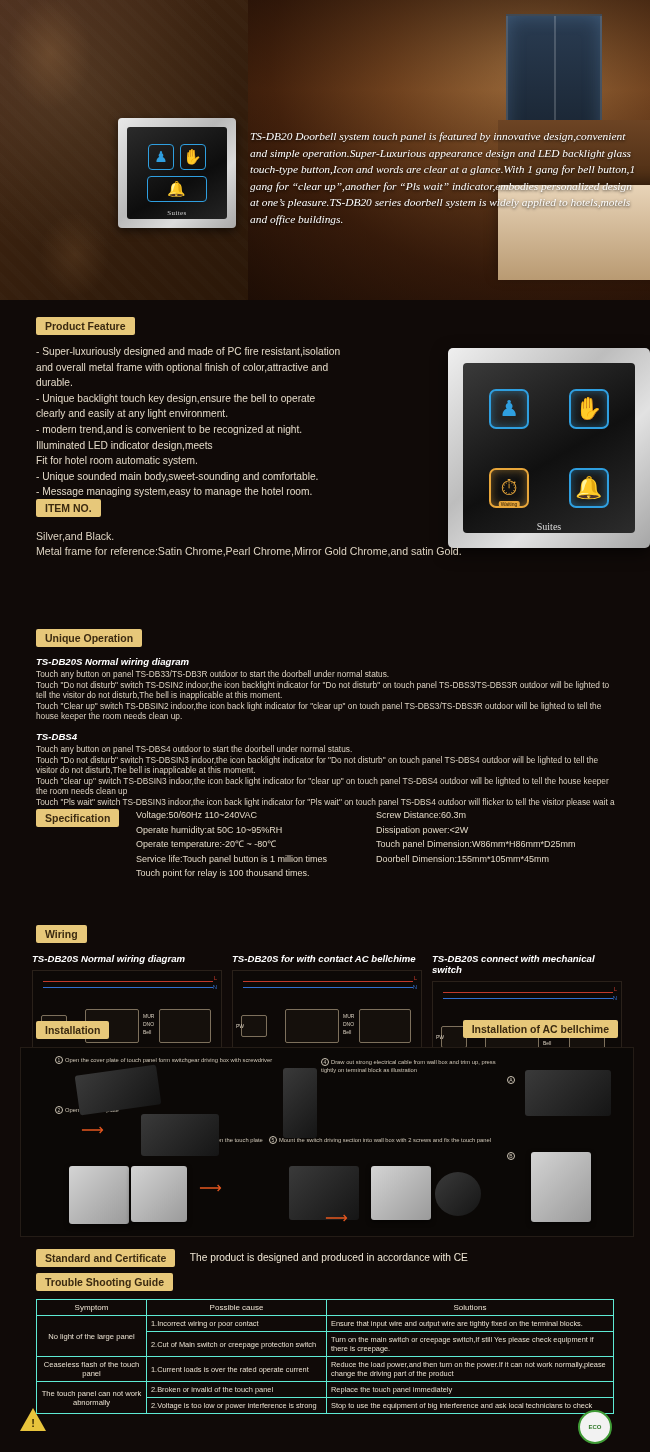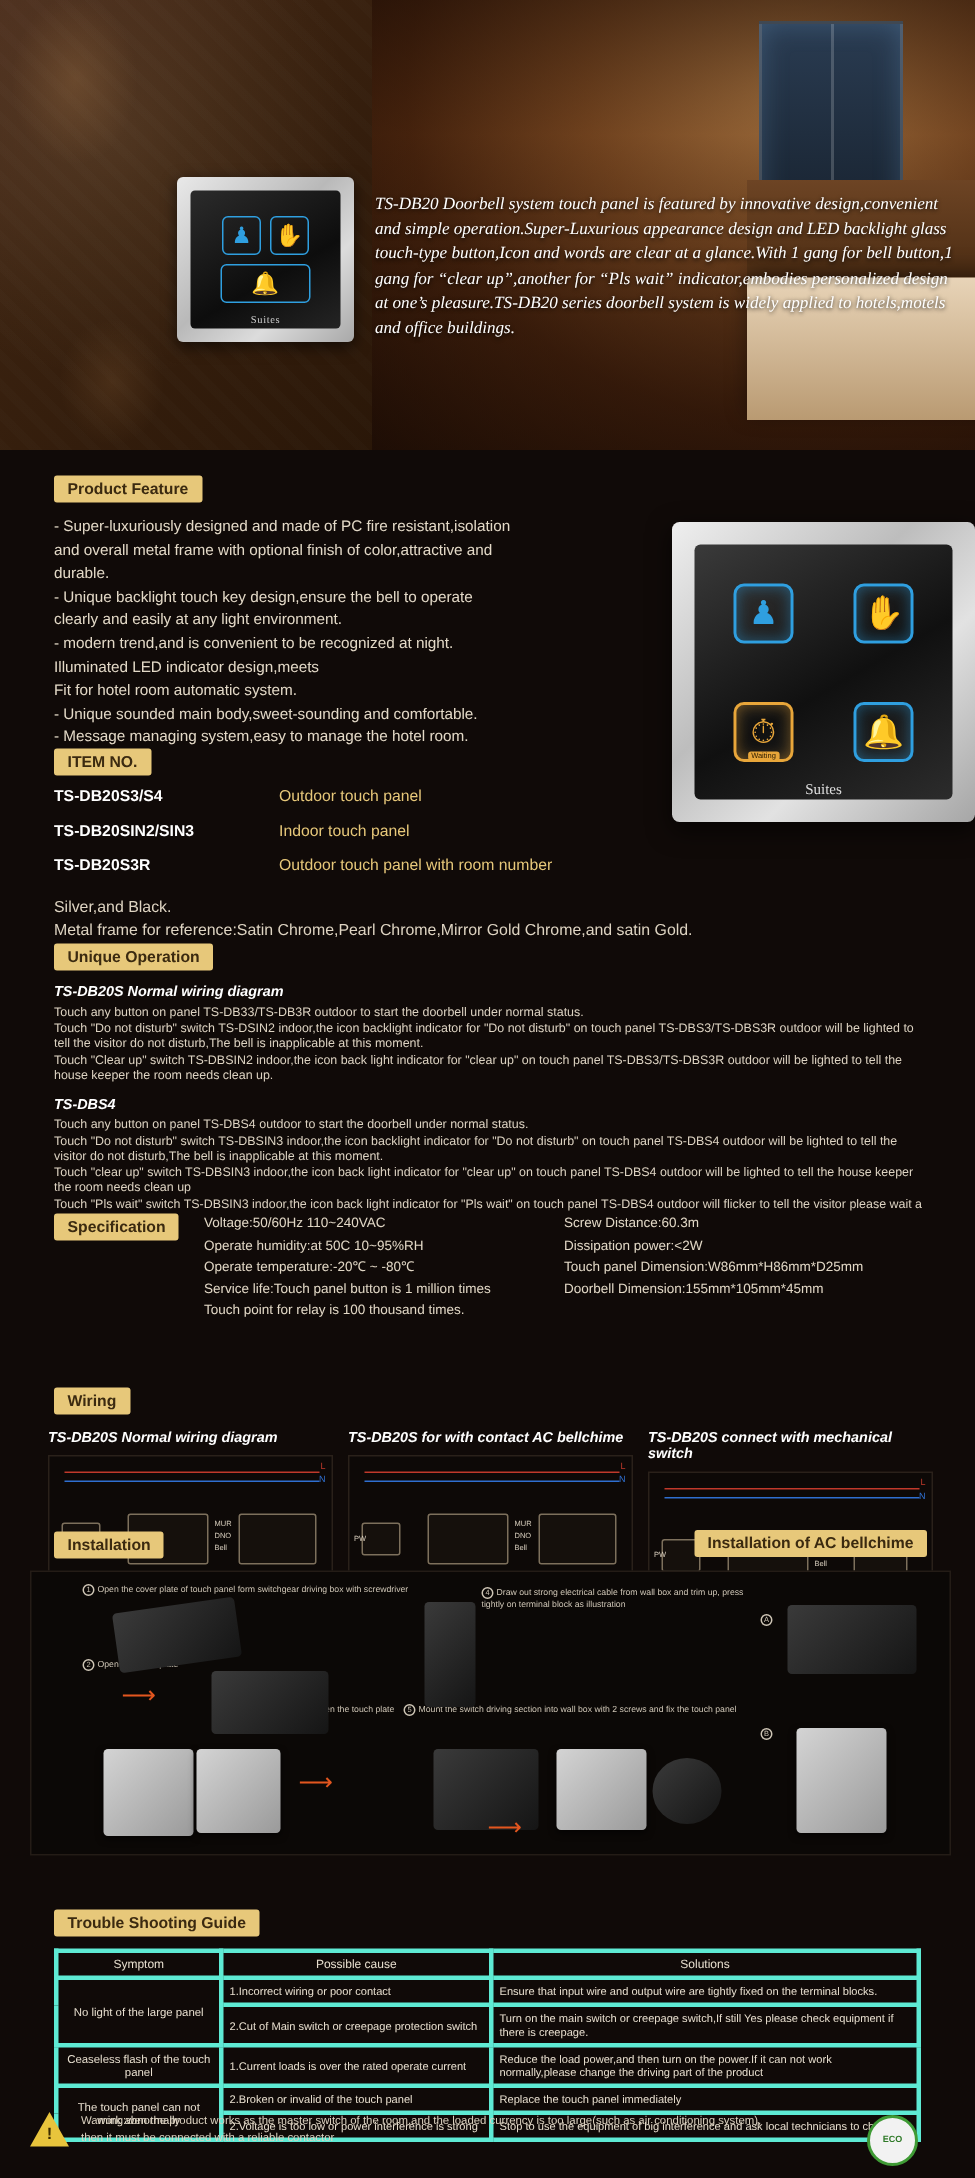--- a/index.html
+++ b/index.html
@@ -152,21 +152,21 @@
   .dark-part { position:absolute; background:linear-gradient(135deg,#3a3a3a,#151515); border-radius:3px; }
   .arrow-o { position:absolute; color:#e2561f; font-size:16px; }
 
   
   #cert { left:36px; top:1248px; width:580px; }
   .cert-text { display:inline-block; margin-left:10px; font-size:10.2px; color:#efe6d4; vertical-align:middle; }
 
   
   #trouble { left:36px; top:1272px; width:580px; }
   table.tg { width:578px; border-collapse:collapse; margin-top:8px; font-size:7.4px; color:#e8dfcf; }
-  table.tg th, table.tg td { border:3px solid #5eead4; padding:3px 4px; vertical-align:middle; }
+  table.tg th, table.tg td { border:1px solid #5eead4; padding:3px 4px; vertical-align:middle; }
   table.tg th { text-align:center; font-weight:normal; font-size:8px; }
   td.sym { text-align:center; width:110px; font-size:7.6px; }
   td.cause { width:180px; }
 
   
   #warning { left:20px; top:1408px; width:614px; display:flex; align-items:flex-start; gap:8px; }
   .warn-tri { width:0;height:0;border-left:13px solid transparent;border-right:13px solid transparent;
               border-bottom:23px solid #e8c43c; position:relative; flex:none; }
   .warn-tri span{position:absolute; left:-3px; top:9px; width:6px; text-align:center; color:#3a2a00; font-size:11px; font-weight:bold;}
   .warn-text { font-size:7.6px; line-height:11px; color:#ddd3c1; }
@@ -223,31 +223,20 @@
           <span class="wt">Waiting</span>
         </div>
         <div class="big-ic">🔔</div>
         <div class="brand">Suites</div>
       </div>
     </div>
   </div>
 
   <div class="sec" id="itemno">
     <span class="tag">ITEM NO.</span>
-    <div>
-      <div class="item-row">
-        <span class="item-code">TS-DB20S3/S4</span><span class="item-desc">Outdoor touch panel</span>
-      </div>
-      <div class="item-row">
-        <span class="item-code">TS-DB20SIN2/SIN3</span><span class="item-desc">Indoor touch panel</span>
-      </div>
-      <div class="item-row">
-        <span class="item-code">TS-DB20S3R</span><span class="item-desc">Outdoor touch panel with room number</span>
-      </div>
-    </div>
     <div class="item-note">Silver,and Black.</div>
     <div class="item-note" style="margin-top:0">Metal frame for reference:Satin Chrome,Pearl Chrome,Mirror Gold Chrome,and satin Gold.</div>
   </div>
 
   <div class="sec" id="operation">
     <span class="tag">Unique Operation</span>
     <div class="op-sub">TS-DB20S Normal wiring diagram</div>
     <div class="op-body" style="white-space:pre-line">Touch any button on panel TS-DB33/TS-DB3R outdoor to start the doorbell under normal status.
 Touch "Do not disturb" switch TS-DSIN2 indoor,the icon backlight indicator for "Do not disturb" on touch panel TS-DBS3/TS-DBS3R outdoor will be lighted to tell the visitor do not disturb,The bell is inapplicable at this moment.
 Touch "Clear up" switch TS-DBSIN2 indoor,the icon back light indicator for "clear up" on touch panel TS-DBS3/TS-DBS3R outdoor will be lighted to tell the house keeper the room needs clean up.</div>
@@ -381,20 +370,24 @@
         <span class="circ-num">A</span>
       </div>
       <div class="inst-step" style="left:486px;top:104px;">
         <span class="circ-num">B</span>
       </div>
       <div class="dark-part" style="left:504px;top:22px;width:86px;height:46px;"></div>
       <div class="gray-part" style="left:510px;top:104px;width:60px;height:70px;"></div>
     </div>
   </div>
 
+  <div class="sec" id="cert">
+    <span class="tag">Standard and Certificate</span>
+    <span class="cert-text">The product is designed and produced in accordance with CE</span>
+  </div>
 
   <div class="sec" id="trouble">
     <span class="tag">Trouble Shooting Guide</span>
     <table class="tg">
       <thead>
         <tr>
           <th>Symptom</th>
           <th>Possible cause</th>
           <th>Solutions</th>
         </tr>
@@ -424,20 +417,18 @@
           <td>Stop to use the equipment of big interference and ask local technicians to check</td>
         </tr>
       </tbody>
     </table>
   </div>
 
   <div class="sec" id="warning">
     <div class="warn-tri">
         <span>!</span>
       </div>
-    <div class="warn-text" style="white-space:pre-line">Warning:wen the product works as the master switch of the room,and the loaded currency is too large(such as air conditioning system),
-then it must be connected with a reliable contactor</div>
     <div class="eco">
       <span>ECO</span>
     </div>
   </div>
 
 </div>
 
 </body></html>

